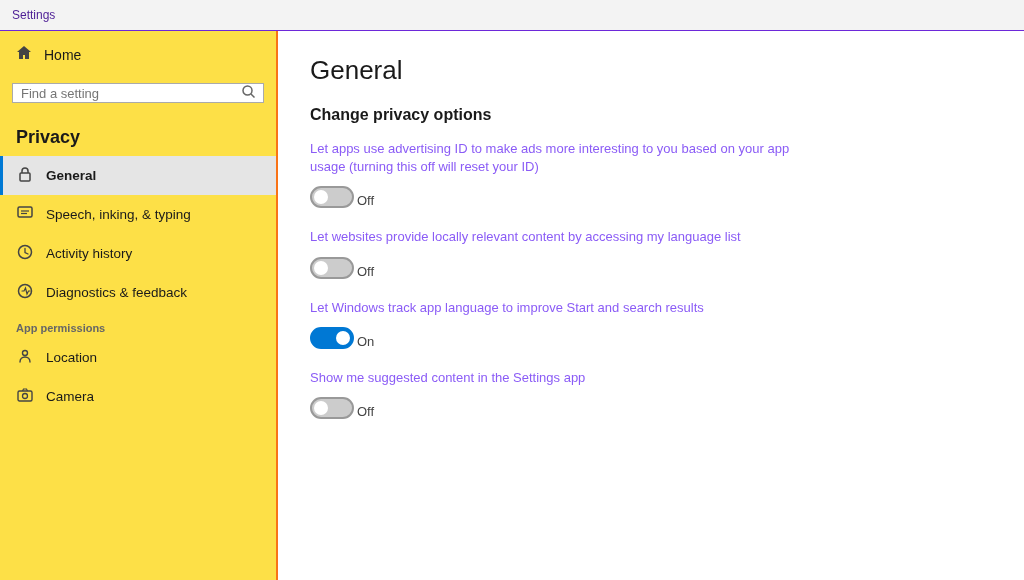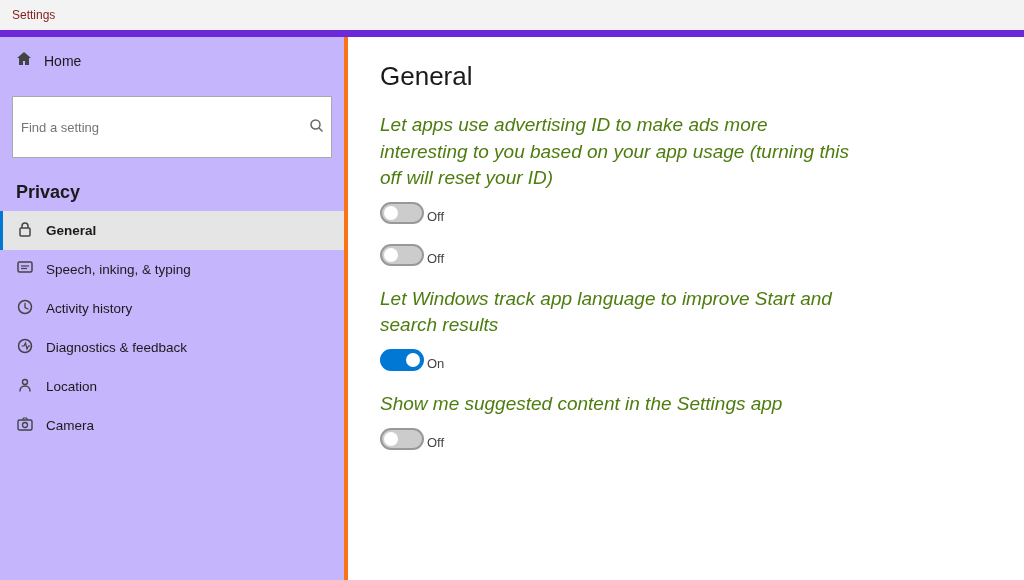--- a/index.html
+++ b/index.html
@@ -10,53 +10,53 @@
       color: #1a1a1a;
       width: 1024px;
       height: 580px;
       overflow: hidden;
     }
 
     .title-bar {
       background: #f3f3f3;
       padding: 8px 12px;
       font-size: 12px;
-      color: #7f1d1d;
-      border-bottom: 7px solid #6d28d9;
+      color: #4c1d95;
+      border-bottom: 1px solid #6d28d9;
     }
 
     .app-layout {
       display: flex;
       height: calc(580px - 30px);
     }
 
     
     .sidebar {
-      width: 348px;
-      background: #c4b5fd;
-      border-right: 4px solid #f97316;
+      width: 278px;
+      background: #fde047;
+      border-right: 2px solid #f97316;
       overflow-y: auto;
       flex-shrink: 0;
     }
 
     .sidebar-home {
       display: flex;
       align-items: center;
       gap: 12px;
       padding: 14px 16px;
       cursor: pointer;
     }
 
     .search-box {
-      margin: 12px 12px 12px 12px;
+      margin: 5px 12px 12px 12px;
       display: flex;
       align-items: center;
       border: 1px solid #aaa;
       background: #fff;
-      padding: 22px 8px;
+      padding: 1px 8px;
     }
     .search-box input {
       border: none;
       outline: none;
       background: transparent;
       font-size: 13px;
       flex: 1;
       color: #444;
     }
     .search-icon-svg {
@@ -122,26 +122,25 @@
       font-weight: 600;
       margin-bottom: 16px;
       color: #1a1a1a;
     }
 
     .option-group {
       margin-bottom: 20px;
     }
 
     .option-description {
-      font-size: 19px;
-      color: #4d7c0f;
+      font-size: 13px;
+      color: #8b5cf6;
       margin-bottom: 10px;
       max-width: 480px;
       line-height: 1.4;
-      font-style: italic;
     }
 
     .toggle-row {
       display: flex;
       align-items: flex-end;
       gap: 3px;
     }
 
     .toggle-label {
       font-size: 13px;
@@ -250,20 +249,21 @@
     <div class="sidebar-item">
       <span class="icon">
         <svg width="16" height="16" viewBox="0 0 16 16" fill="none">
           <circle cx="8" cy="8" r="6.5" stroke="#444" stroke-width="1.5"></circle>
           <path d="M5 8h2l1.5-3L10 11l1.5-3H13" stroke="#444" stroke-width="1.2" stroke-linecap="round"></path>
         </svg>
       </span>
       <span>Diagnostics &amp; feedback</span>
     </div>
 
+    <div class="sidebar-section-label">App permissions</div>
 
     <div class="sidebar-item">
       <span class="icon">
         <svg width="16" height="16" viewBox="0 0 16 16" fill="none">
           <circle cx="8" cy="5" r="2.5" stroke="#444" stroke-width="1.4"></circle>
           <path d="M3 14c0-3 2.24-5 5-5s5 2 5 5" stroke="#444" stroke-width="1.4" stroke-linecap="round"></path>
         </svg>
       </span>
       <span>Location</span>
     </div>
@@ -275,34 +275,36 @@
           <circle cx="8" cy="9" r="2.5" stroke="#444" stroke-width="1.3"></circle>
           <path d="M5.5 4L6.5 2h3l1 2" stroke="#444" stroke-width="1.2"></path>
         </svg>
       </span>
       <span>Camera</span>
     </div>
   </div>
 
   <div class="main-content">
     <h1 class="page-title">General</h1>
+    <h2 class="section-title">Change privacy options</h2>
 
     <div class="option-group">
       <div class="option-description">Let apps use advertising ID to make ads more interesting to you based on your app usage (turning this off will reset your ID)</div>
       <div class="toggle-row">
         <label class="toggle">
           <div class="toggle-track">
             <div class="toggle-thumb"></div>
           </div>
         </label>
         <span class="toggle-label">Off</span>
       </div>
     </div>
 
     <div class="option-group">
+      <div class="option-description">Let websites provide locally relevant content by accessing my language list</div>
       <div class="toggle-row">
         <label class="toggle">
           <div class="toggle-track">
             <div class="toggle-thumb"></div>
           </div>
         </label>
         <span class="toggle-label">Off</span>
       </div>
     </div>
 

